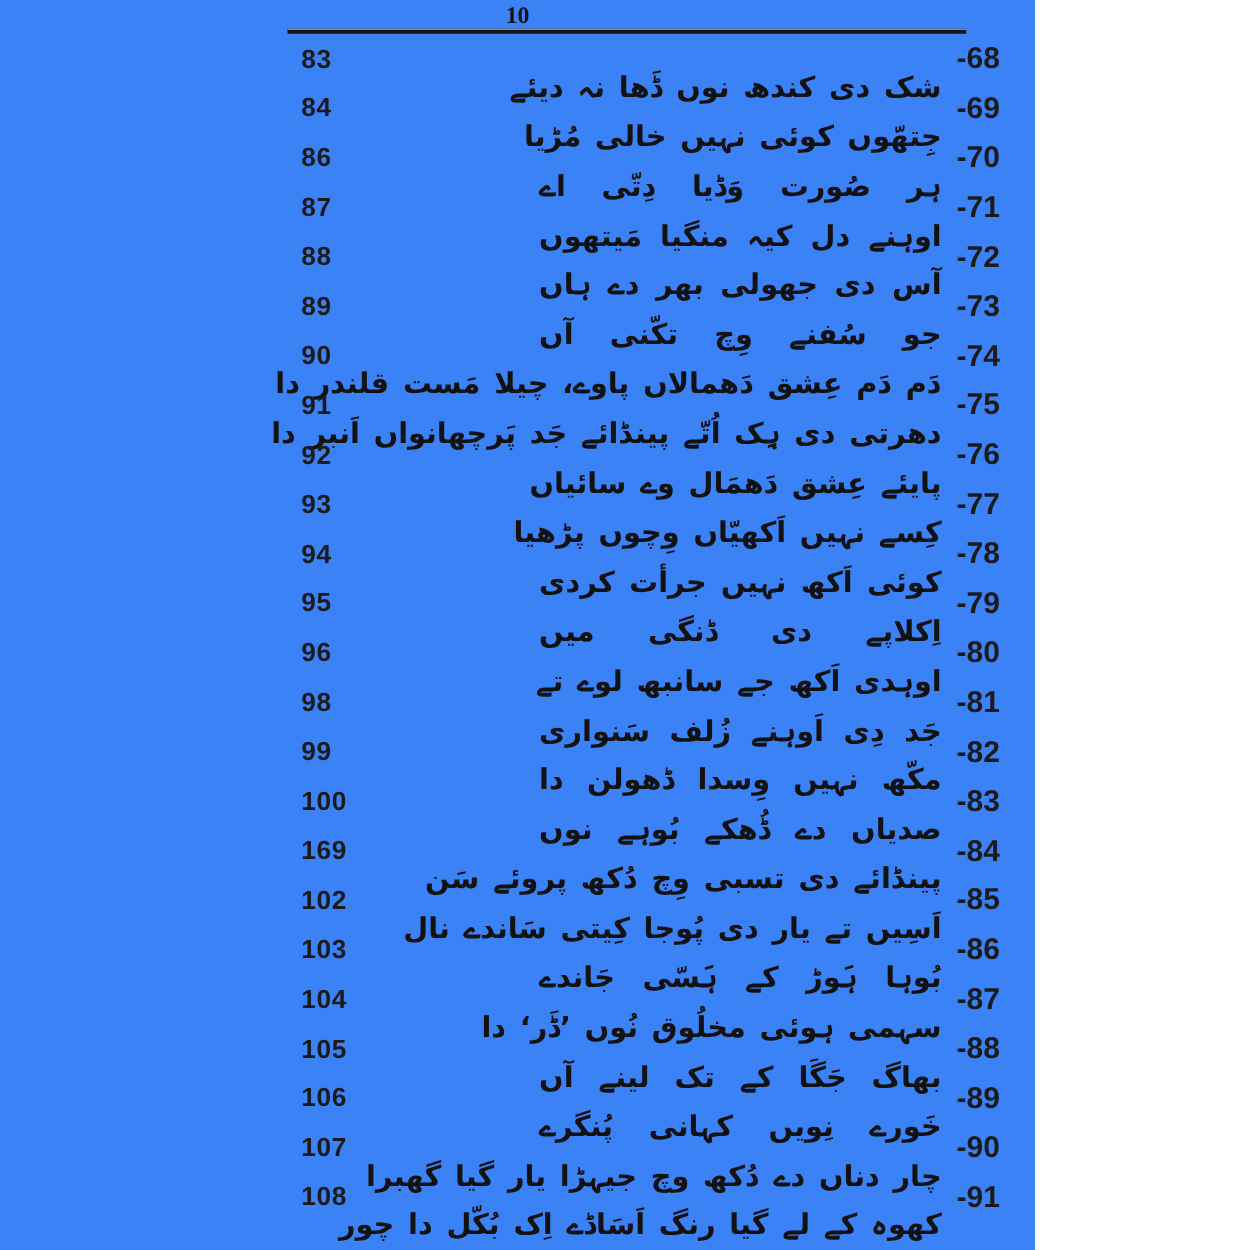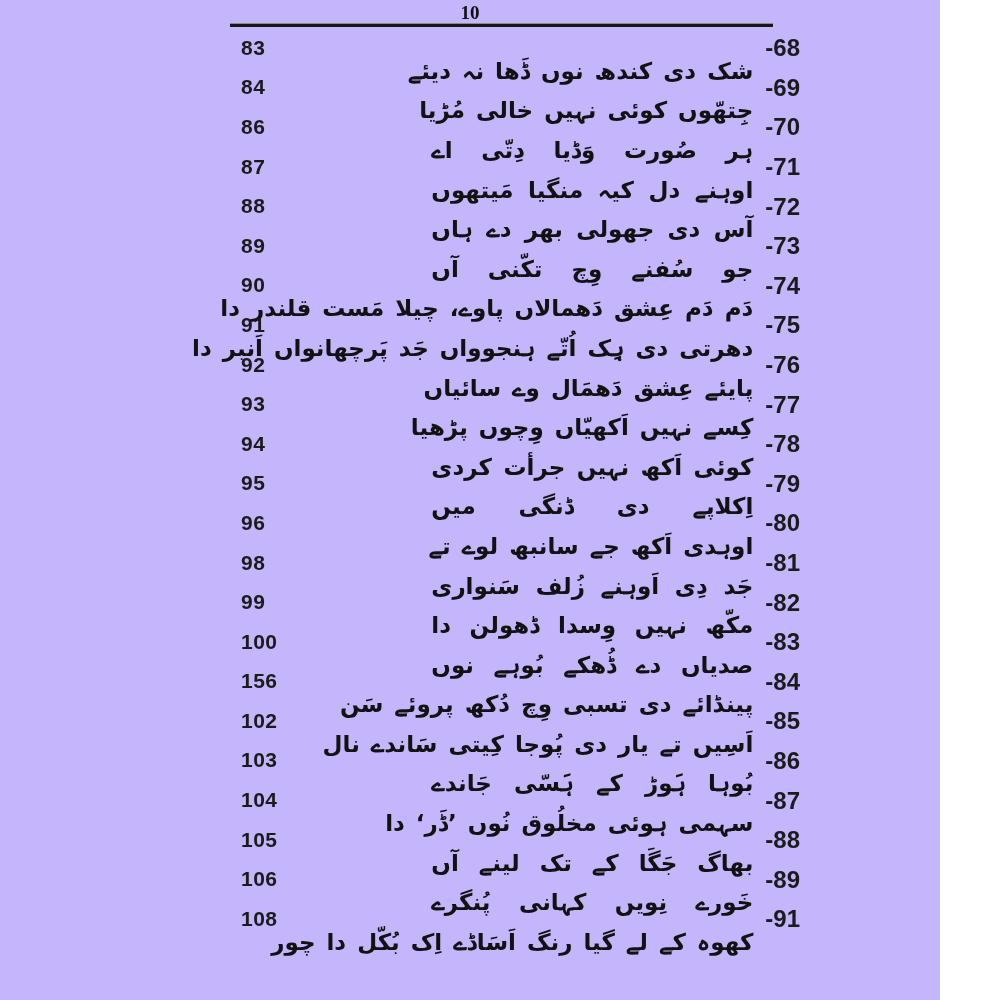--- a/index.html
+++ b/index.html
@@ -2,23 +2,23 @@
 <html lang="ur"><head>
 <meta charset="utf-8">
 <style>
   html, body {
     margin: 0;
     padding: 0;
     background: #ffffff;
   }
   .page {
     position: relative;
-    width: 940px;
+    width: 828px;
     height: 1000px;
-    background: #c4b5fd;
+    background: #3b82f6;
     color: #141414;
     overflow: hidden;
   }
   .header-num {
     position: absolute;
     top: 2px;
     left: 0;
     right: 0;
     text-align: center;
     font-family: "Liberation Serif", serif;
@@ -149,21 +149,21 @@
     <div class="entry" dir="rtl" lang="ur">
       <span class="serial">74-</span>
       <span class="verse">دَم دَم عِشق دَھمالاں پاوے، چیلا مَست قلندر دا</span>
     </div>
   </div>
 
   <div class="row">
     <div class="pnum">91</div>
     <div class="entry" dir="rtl" lang="ur">
       <span class="serial">75-</span>
-      <span class="verse">دھرتی دی ہِک اُتّے ہنجوواں جَد پَرچھانواں اَنبر دا</span>
+      <span class="verse">دھرتی دی ہِک اُتّے پینڈائے جَد پَرچھانواں اَنبر دا</span>
     </div>
   </div>
 
   <div class="row">
     <div class="pnum">92</div>
     <div class="entry" dir="rtl" lang="ur">
       <span class="serial">76-</span>
       <span class="verse">پایئے عِشق دَھمَال وے سائیاں</span>
     </div>
   </div>
@@ -218,21 +218,21 @@
 
   <div class="row">
     <div class="pnum">100</div>
     <div class="entry" dir="rtl" lang="ur">
       <span class="serial">83-</span>
       <span class="verse">صدیاں دے ڈُھکے بُوہے نوں</span>
     </div>
   </div>
 
   <div class="row">
-    <div class="pnum">156</div>
+    <div class="pnum">169</div>
     <div class="entry" dir="rtl" lang="ur">
       <span class="serial">84-</span>
       <span class="verse">پینڈائے دی تسبی وِچ دُکھ پروئے سَن</span>
     </div>
   </div>
 
   <div class="row">
     <div class="pnum">102</div>
     <div class="entry" dir="rtl" lang="ur">
       <span class="serial">85-</span>
@@ -265,20 +265,27 @@
   </div>
 
   <div class="row">
     <div class="pnum">106</div>
     <div class="entry" dir="rtl" lang="ur">
       <span class="serial">89-</span>
       <span class="verse">خَورے نِویں کہانی پُنگرے</span>
     </div>
   </div>
 
+  <div class="row">
+    <div class="pnum">107</div>
+    <div class="entry" dir="rtl" lang="ur">
+      <span class="serial">90-</span>
+      <span class="verse">چار دناں دے دُکھ وچ جیہڑا یار گیا گھبرا</span>
+    </div>
+  </div>
 
   <div class="row">
     <div class="pnum">108</div>
     <div class="entry" dir="rtl" lang="ur">
       <span class="serial">91-</span>
       <span class="verse">کھوہ کے لے گیا رنگ اَسَاڈے اِک بُکّل دا چور</span>
     </div>
   </div>
 </div>
 </div>

